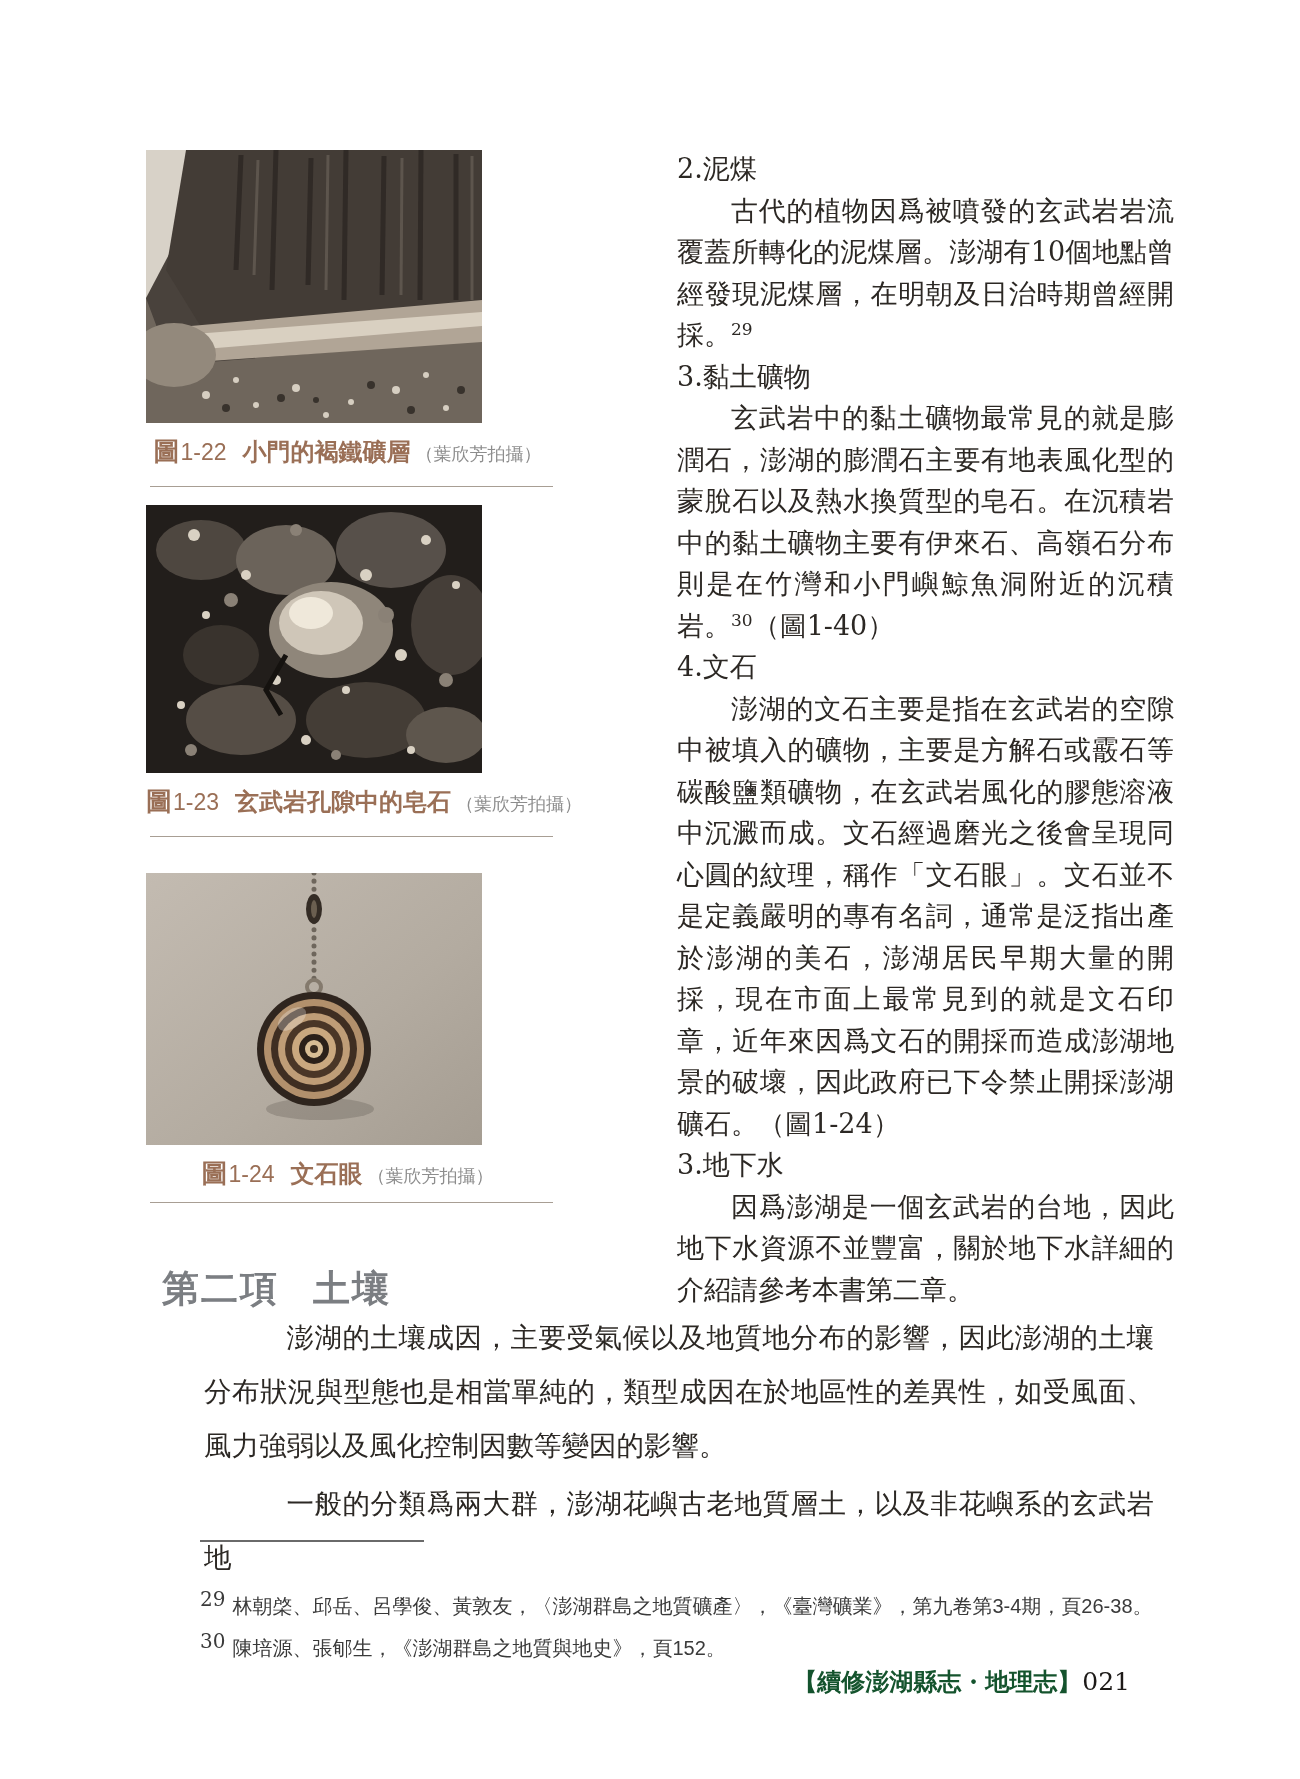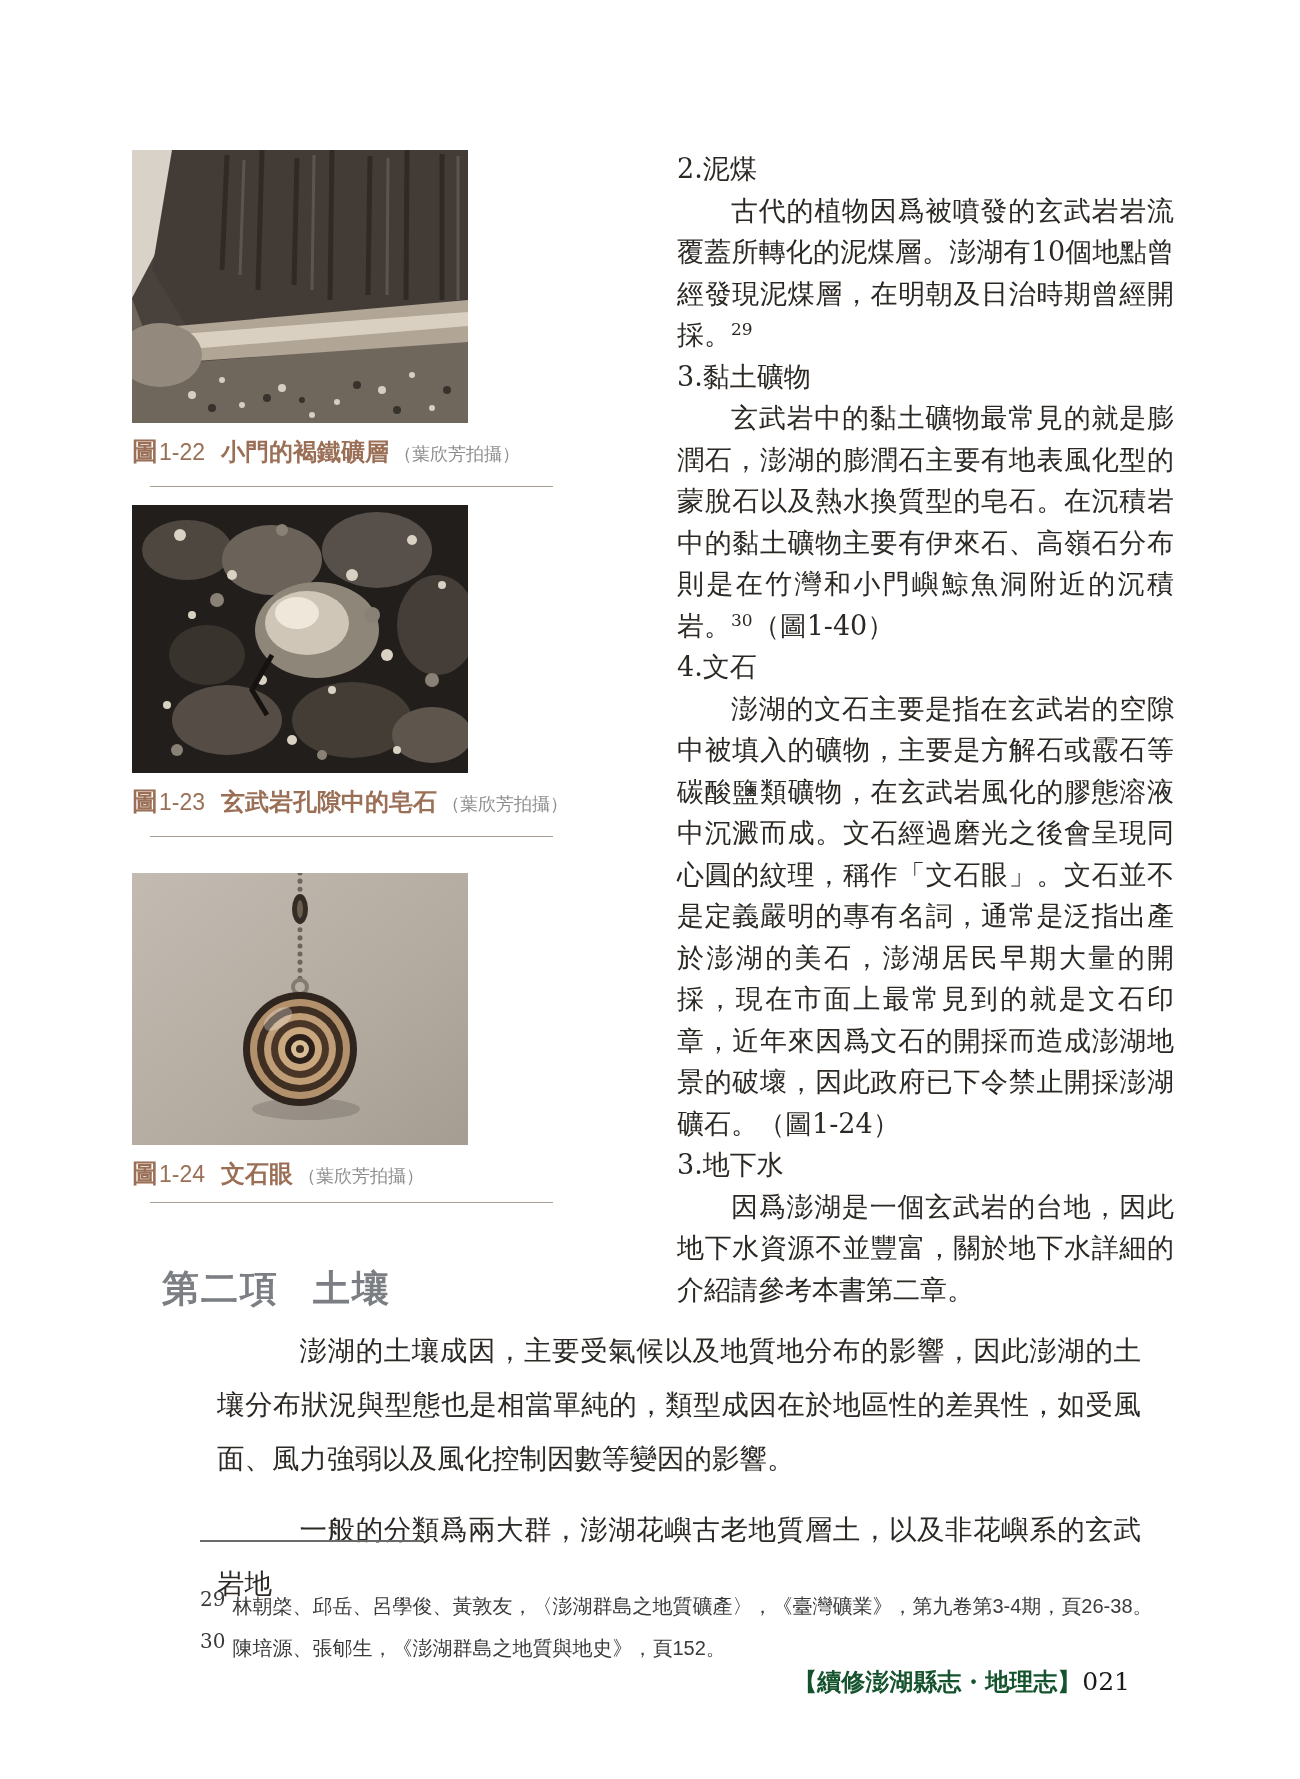--- a/index.html
+++ b/index.html
@@ -7,21 +7,21 @@
     width:1300px;height:1779px;
     background:#ffffff;
     font-family:"DejaVu Serif","Liberation Serif",serif;
     color:#2c2824;
     position:relative;
     overflow:hidden;
   }
   .page{position:absolute;inset:0;}
 
   
-  .fig{position:absolute;left:132px;width:403px;}
+  .fig{position:absolute;left:146px;width:403px;text-align:center;}
   .fig .photo{display:block;width:336px;}
   .fig .caption{
     margin-top:13px;
     font-family:"Liberation Sans","DejaVu Sans",sans-serif;
     white-space:nowrap;
     line-height:30px;
   }
   .cap-label{color:#9a6f56;font-weight:bold;font-size:26px;}
   .cap-num{color:#9a6f56;font-size:23px;margin-left:1px;}
   .cap-title{color:#9a6f56;font-weight:bold;font-size:24px;margin-left:16px;}
@@ -44,21 +44,21 @@
     position:absolute;left:150px;top:1252px;
     font-family:"Liberation Sans","DejaVu Sans",sans-serif;
     font-weight:bold;font-size:37px;color:#7b7e82;
     letter-spacing:2px;margin:12px;
   }
   .soil-heading .gap{display:inline-block;width:34px;}
   .soil-paras{
     position:absolute;left:200px;top:1306px;width:958px;
     font-size:27.5px;line-height:54px;text-align:justify;
   }
-  .soil-paras p{margin:17px;text-indent:3em;}
+  .soil-paras p{margin:4px;text-indent:3em;}
 
   
   .fn-rule{position:absolute;left:200px;top:1540px;width:224px;border-top:2px solid #6a6a6a;}
   .footnotes{
     position:absolute;left:200px;top:1554px;width:960px;
     font-family:"Liberation Sans","DejaVu Sans",sans-serif;
     font-size:20px;line-height:35px;color:#3a3a3a;margin-top:28px;
   }
   .fn-num{
     font-family:"DejaVu Serif",serif;

